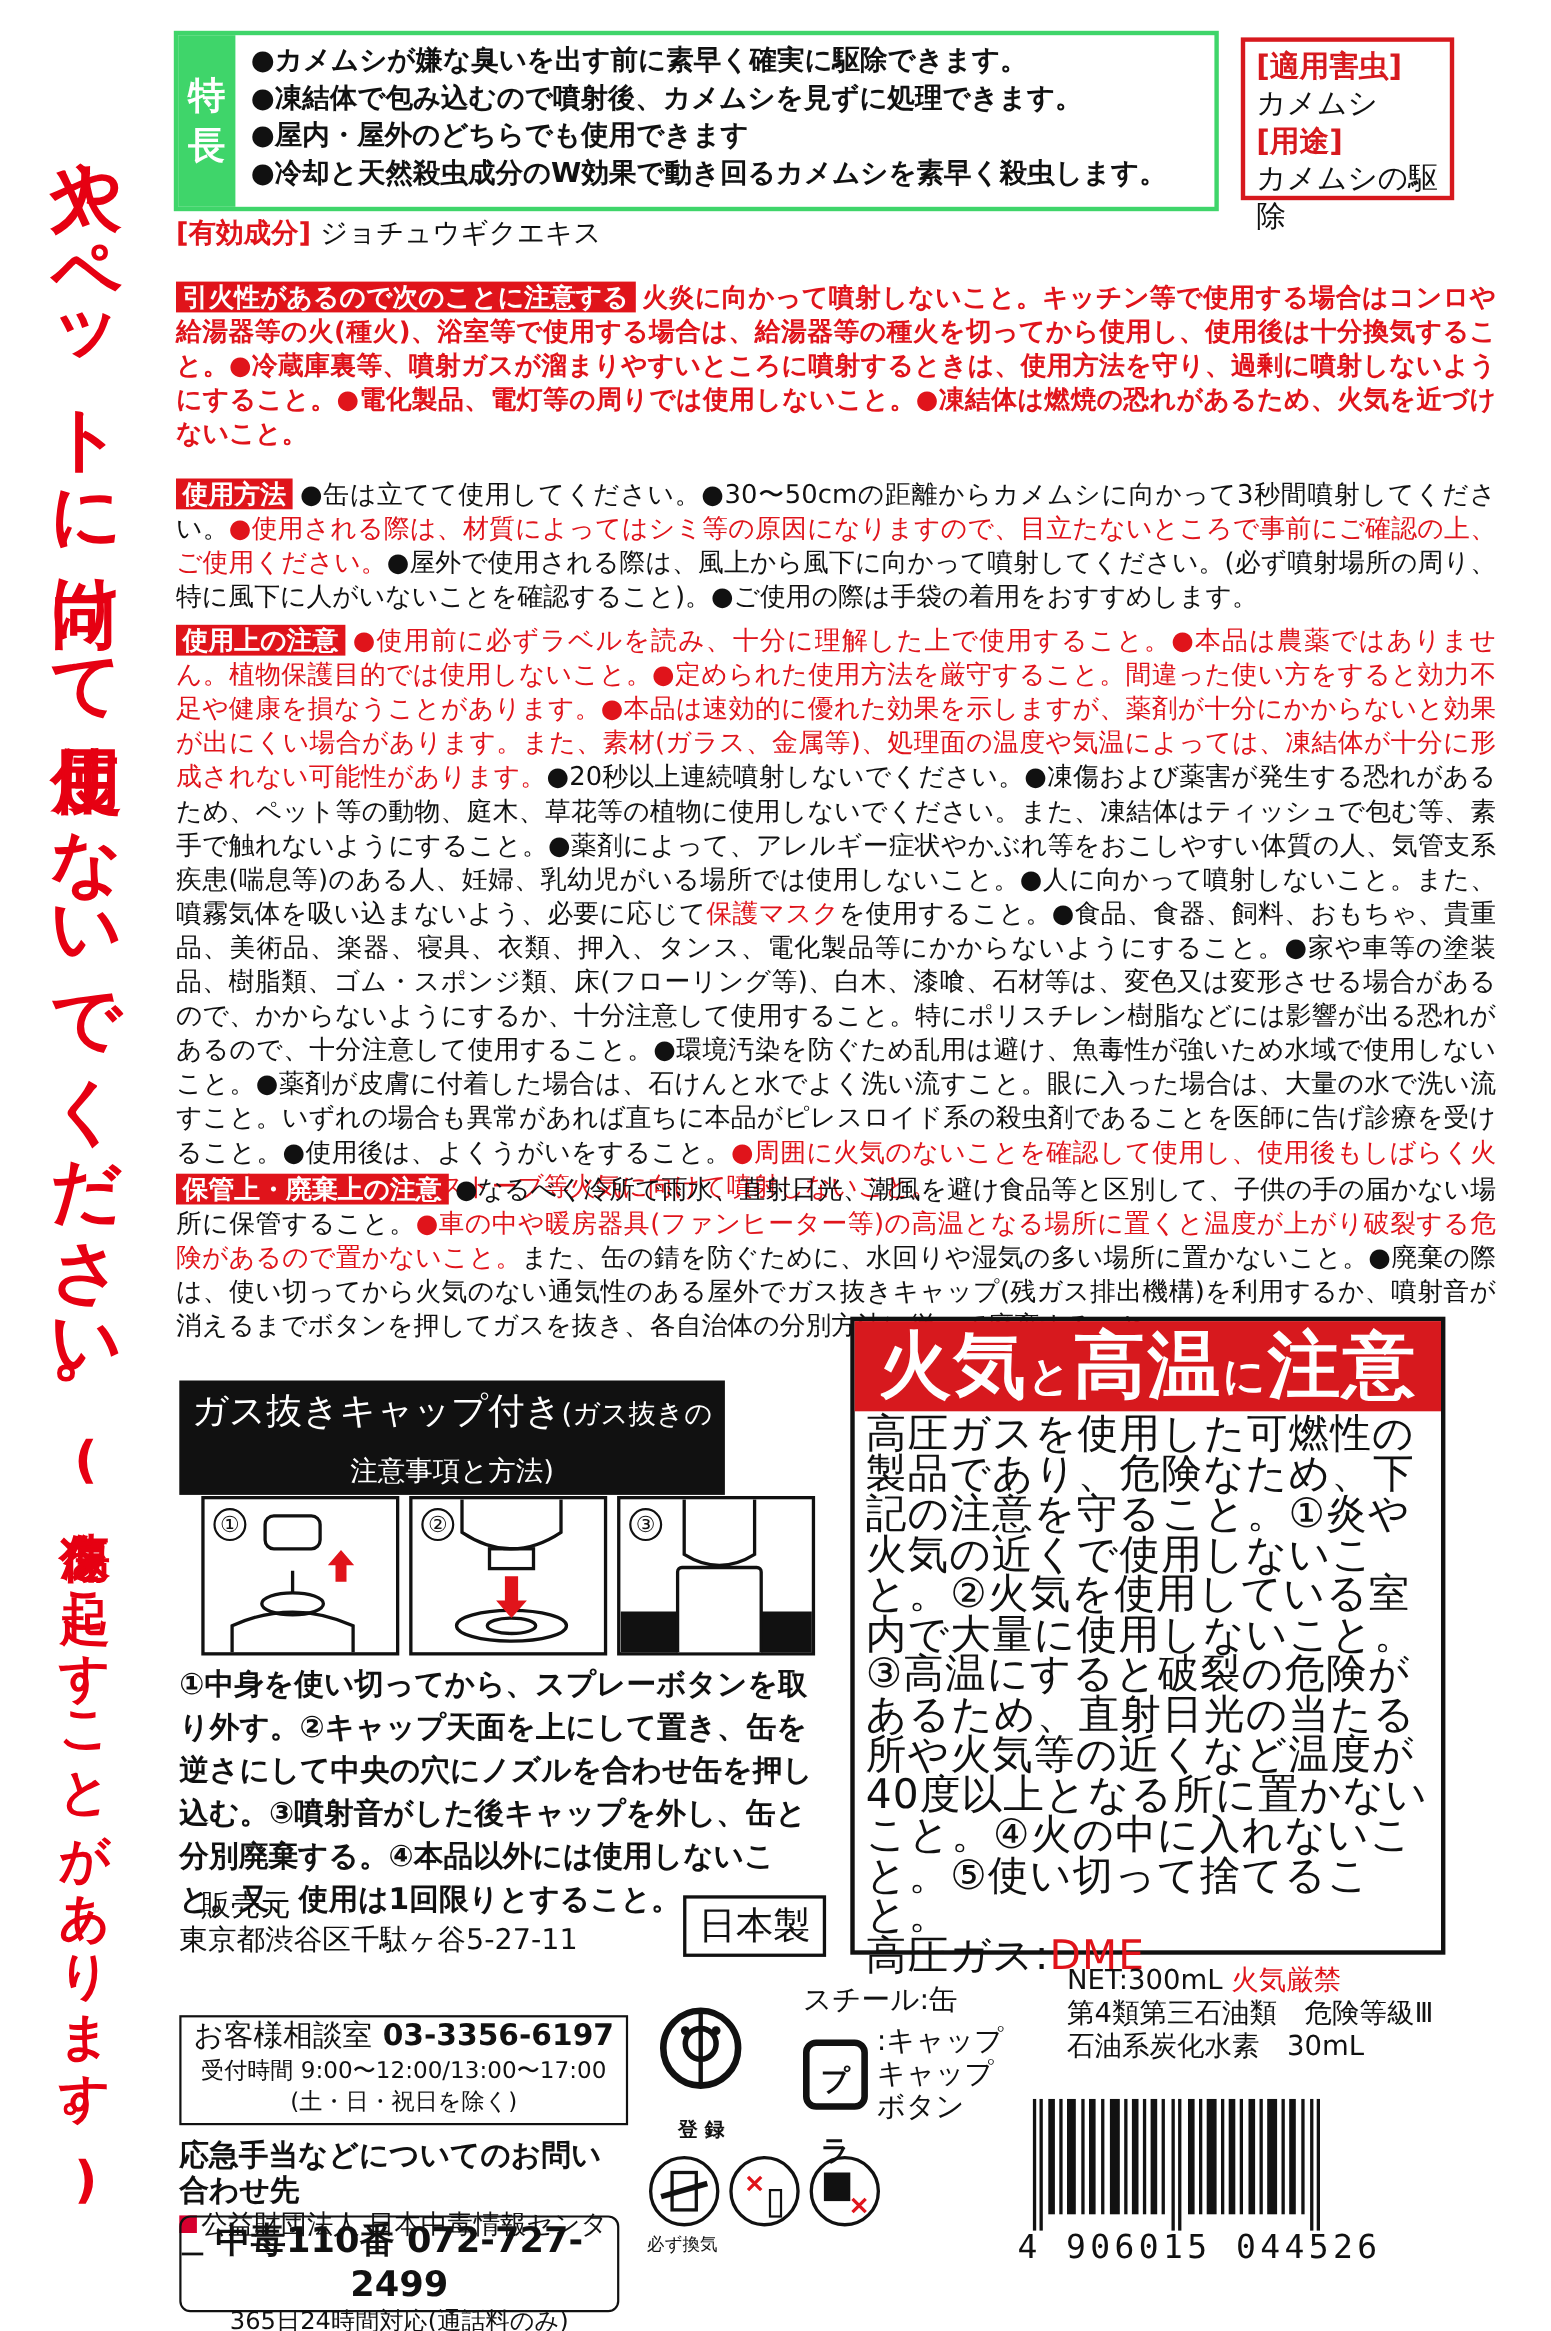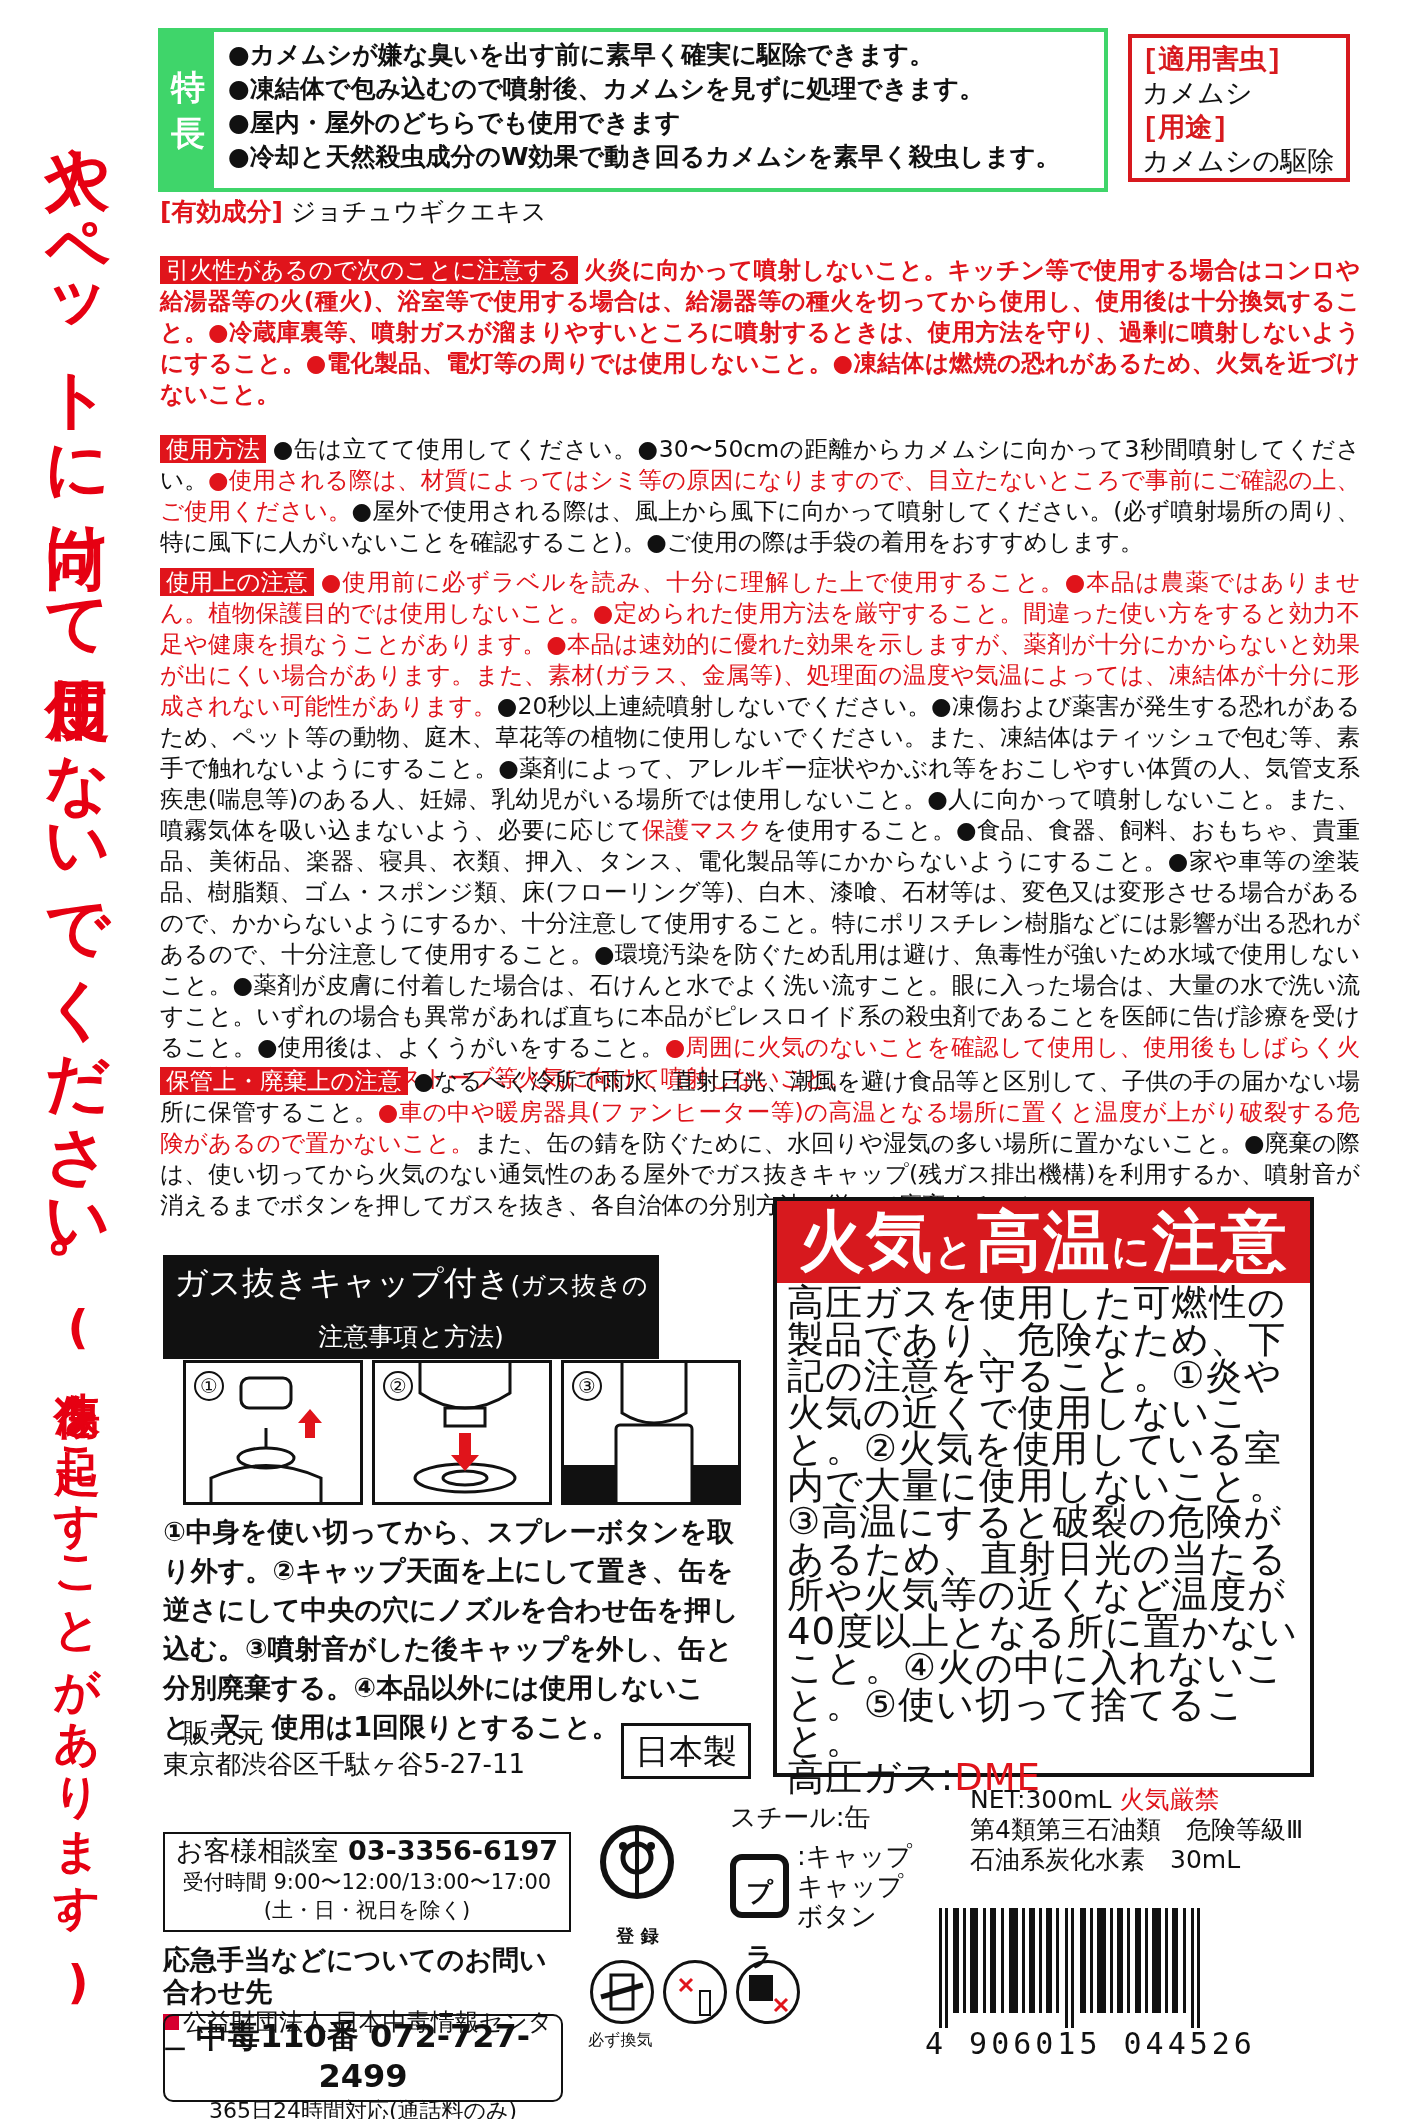--- a/index.html
+++ b/index.html
@@ -10,25 +10,25 @@
   .redbg{background:#e0141b;color:#fff;}
   
   #vwarn{left:30px;top:100px;width:96px;writing-mode:vertical-rl;text-orientation:upright;
          font-weight:bold;color:#e60012;font-size:64px;line-height:96px;letter-spacing:2px;}
   #vwarn .small{font-size:46px;}
   
   #features{left:158px;top:28px;width:942px;height:156px;border:4px solid #3fd56a;display:flex;}
   #features .tag{width:52px;background:#3fd56a;color:#fff;font-weight:bold;font-size:34px;
                  display:flex;flex-direction:column;align-items:center;justify-content:center;line-height:46px;}
   #features ul{list-style:none;margin:0;padding:6px 0 0 14px;font-weight:bold;font-size:25px;line-height:34px;}
-  #pests{left:1128px;top:34px;width:222px;height:148px;border:4px solid #d7191e;padding:6px 10px;box-sizing:border-box;
-         font-size:27px;line-height:34px;font-family:Liberation Mono, monospace;}
+  #pests{left:1128px;top:34px;width:194px;height:148px;border:4px solid #d7191e;padding:6px 10px;box-sizing:border-box;
+         font-size:27px;line-height:34px;}
   #pests .lbl{color:#d7191e;font-weight:bold;}
   .para{left:160px;width:1200px;font-size:23.5px;line-height:31px;text-align:justify;}
-  .para .hd{display:inline-block;font-weight:normal;padding:0 6px;margin-right:6px;line-height:28px;margin-top:20px;}
+  .para .hd{display:inline-block;font-weight:bold;padding:0 6px;margin-right:6px;line-height:28px;margin-top:20px;}
   #ingr{top:196px;font-size:25px;}
   #ingr .l{color:#e0141b;font-weight:bold;}
   #fire{top:236px;font-weight:bold;color:#e0141b;}
   #usage{top:415px;}
   #caut{top:548px;}
   #store{top:1047px;}
   
   #gasbox{left:163px;top:1255px;width:496px;height:104px;background:#111;color:#fff;text-align:center;}
   #gasbox .t1{font-size:33px;line-height:48px;padding-top:4px;}
   #gasbox .t1 small{font-size:25px;}

